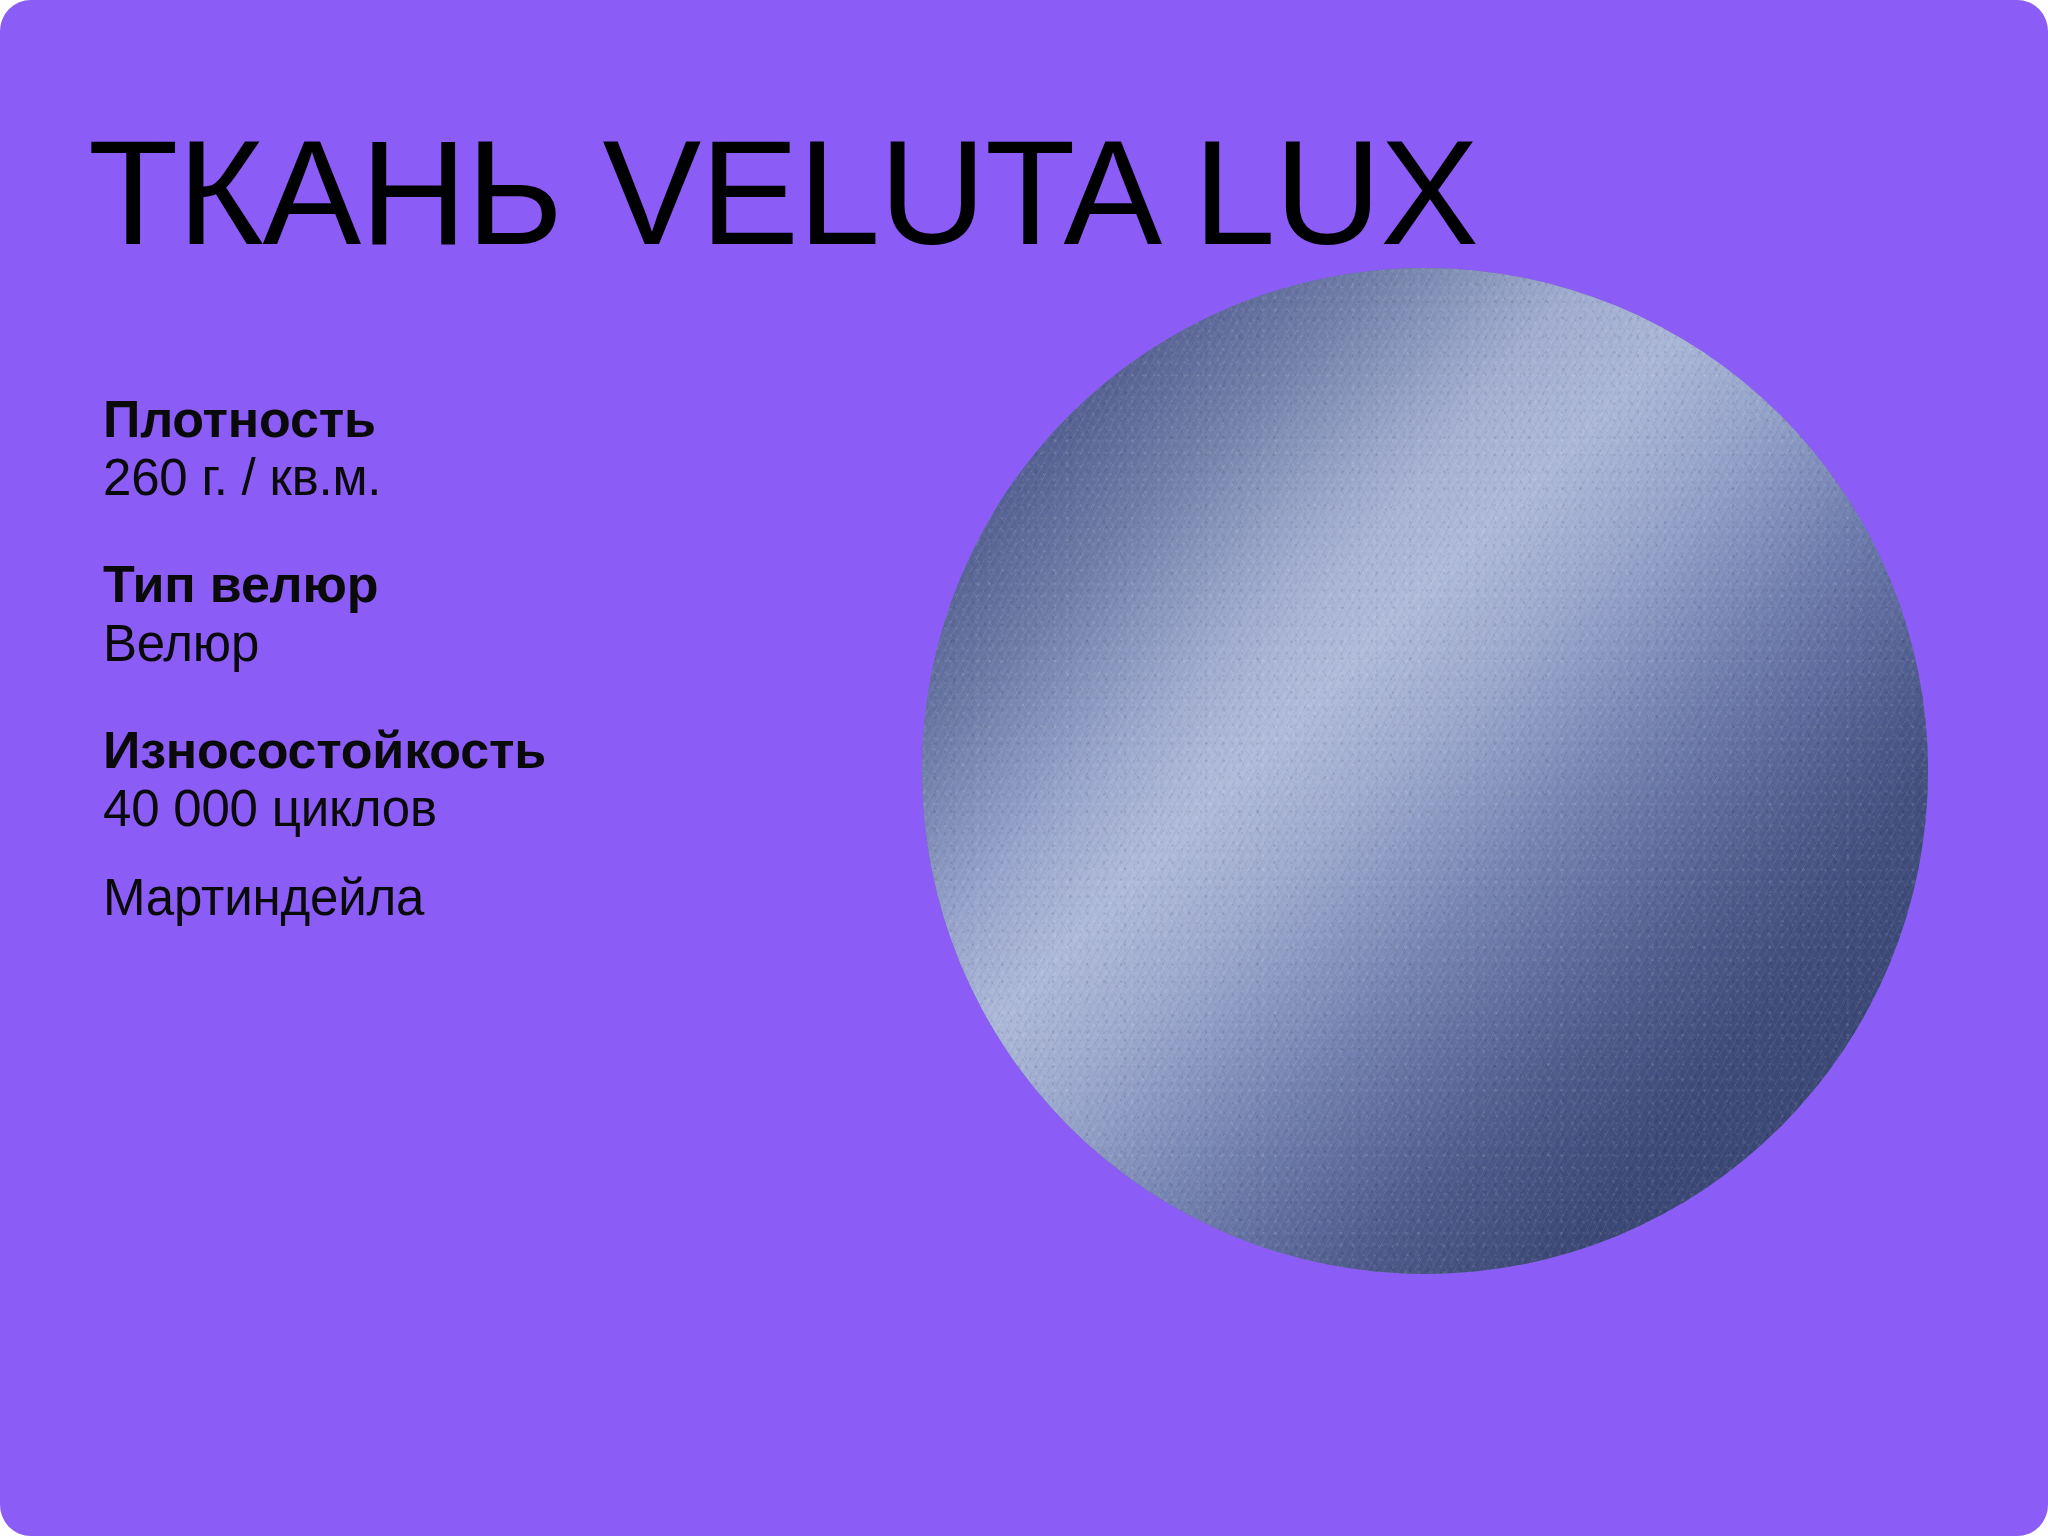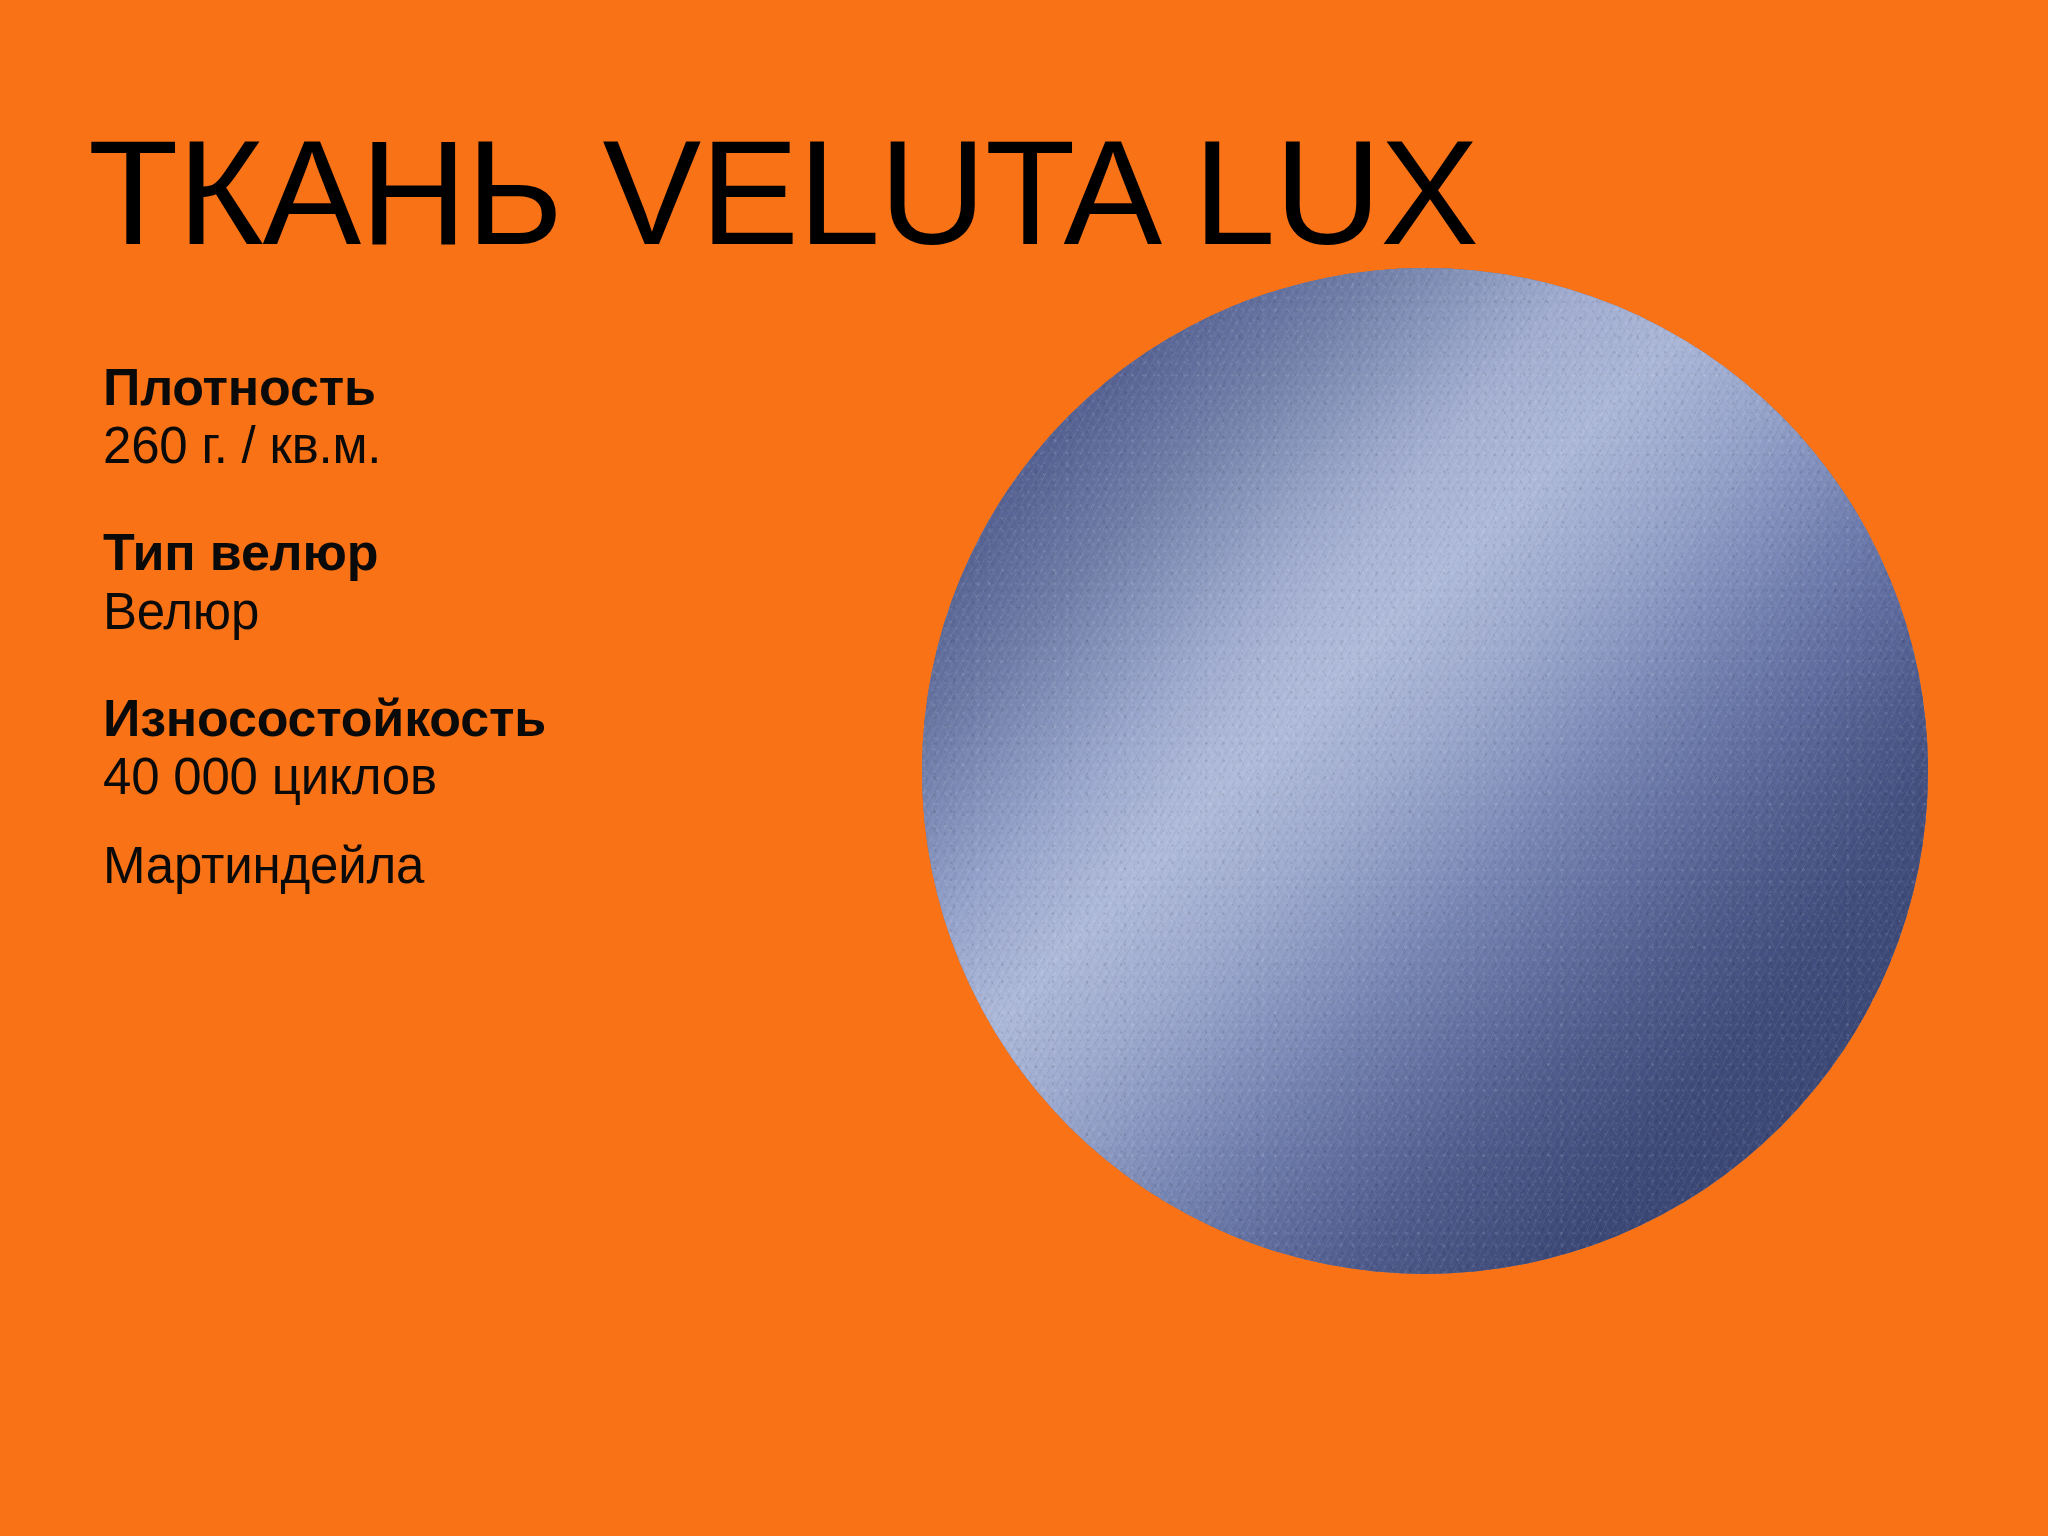--- a/index.html
+++ b/index.html
@@ -9,22 +9,23 @@
   }
   body {
     font-family: "Liberation Sans", "DejaVu Sans", sans-serif;
     -webkit-font-smoothing: antialiased;
   }
 
   .slide {
     position: relative;
     width: 2048px;
     height: 1536px;
-    background: #f97316;
+    background: #8b5cf6;
     overflow: hidden;
+    border-radius: 31px;
   }
 
   
   .title {
     position: absolute;
     left: 88px;
     top: 20px;
     font-size: 148px;
     line-height: 1.0;
     font-weight: 400;
@@ -36,20 +37,21 @@
   
   .info-column {
     position: absolute;
     left: 103px;
     top: 358px;
     width: 840px;
   }
 
   .spec-block {
     margin-bottom: 48px;
+    margin-top: 32px;
   }
   .spec-block:last-of-type {
     margin-bottom: 0;
   }
 
   .spec-label {
     font-size: 52px;
     line-height: 1.12;
     font-weight: 700;
     color: #0a0a0a;

